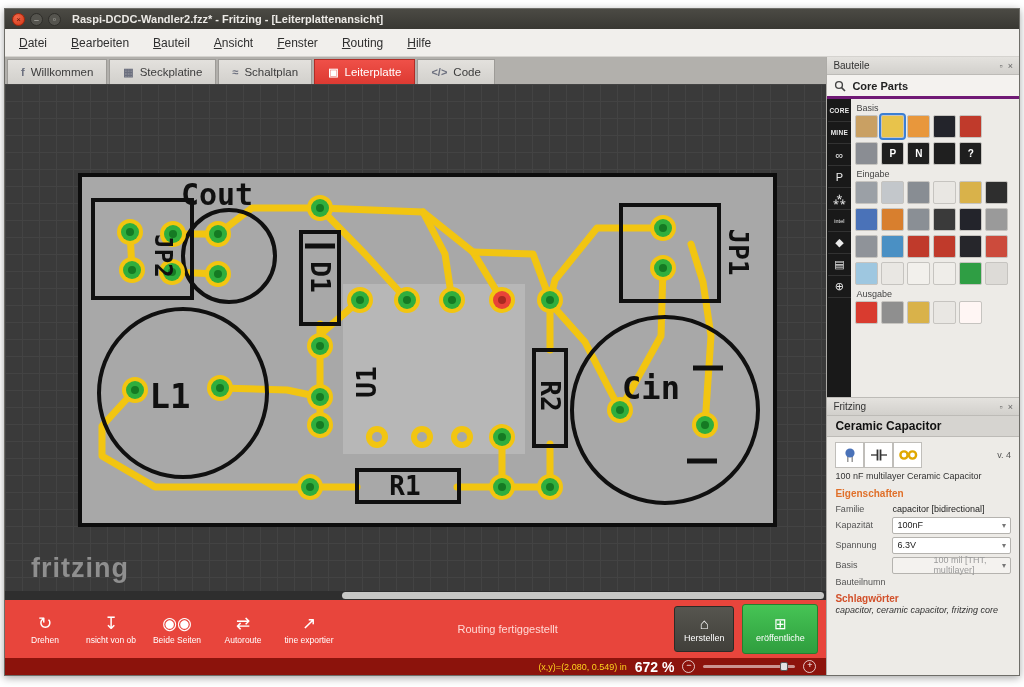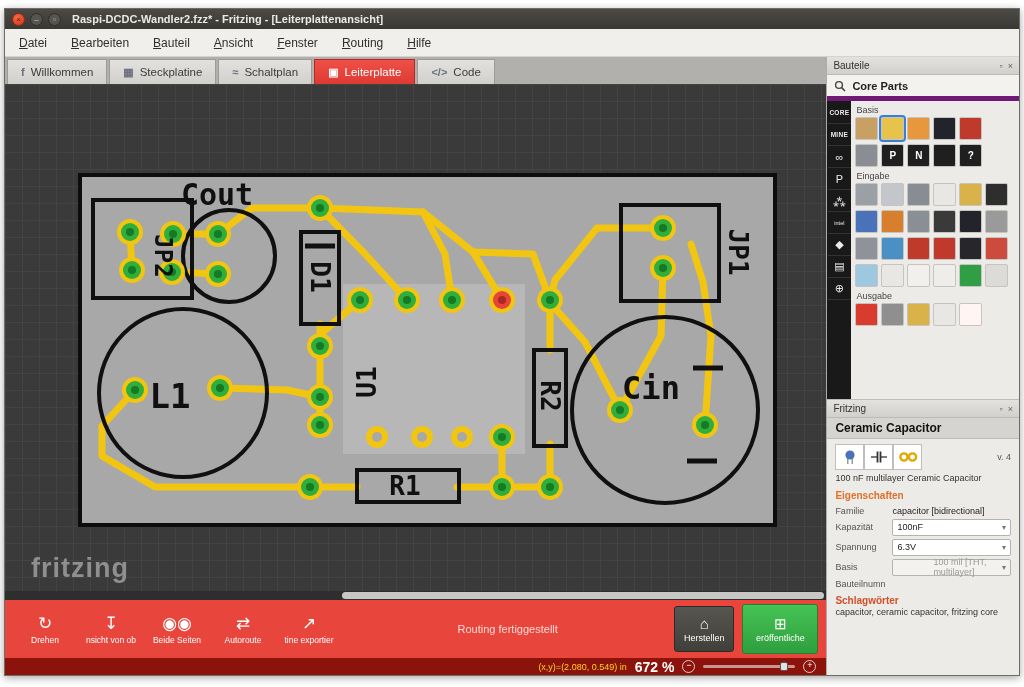--- a/index.html
+++ b/index.html
@@ -44,21 +44,21 @@
   .coords{color:#ffd21e;font-size:9px;}
   .zoomval{color:#fff;font-size:14px;font-weight:bold;}
   .zbtn{color:#fff;width:11px;height:11px;border:1px solid rgba(255,255,255,.75);border-radius:50%;font-size:9px;line-height:9px;text-align:center;cursor:default;}
   .ztrack{width:92px;height:3px;background:rgba(255,255,255,.55);border-radius:2px;position:relative;}
   .zthumb{position:absolute;left:83%;top:-3px;width:8px;height:9px;background:#e2e2e2;border:1px solid #555;border-radius:2px;box-sizing:border-box;}
   
   .sidebar{width:193px;background:#edebe7;border-left:1px solid #aeaca8;display:flex;flex-direction:column;box-sizing:border-box;}
   .panel-header{height:17px;background:linear-gradient(#e4e2de,#d2d0cc);border-bottom:1px solid #bdbbb7;display:flex;align-items:center;padding:0 6px;font-size:10px;color:#333;flex:0 0 auto;}
   .panel-header .sp{flex:1;}
   .ph-icon{color:#666;font-size:9px;margin-left:5px;cursor:default;}
-  .bin-title{height:21px;display:flex;align-items:center;gap:6px;padding:0 7px;background:#f4f2ef;border-bottom:5px solid #701a75;font-weight:bold;font-size:11px;color:#222;flex:0 0 auto;}
+  .bin-title{height:21px;display:flex;align-items:center;gap:6px;padding:0 7px;background:#f4f2ef;border-bottom:3px solid #701a75;font-weight:bold;font-size:11px;color:#222;flex:0 0 auto;}
   .parts-body{height:298px;display:flex;border-bottom:1px solid #bdbbb7;overflow:hidden;flex:0 0 auto;}
   .rail{width:24px;background:#191919;display:flex;flex-direction:column;align-items:center;padding-top:1px;}
   .rail-item{width:23px;height:21px;color:#ececec;font-size:11px;display:flex;align-items:center;justify-content:center;border-bottom:1px solid #323232;cursor:default;}
   .rail-item.rail-label{font-size:6.5px;font-weight:bold;letter-spacing:.3px;}
   .parts-grid{flex:1;padding:1px 4px;overflow:hidden;}
   .section-label{font-size:9px;color:#454545;margin:3px 0 2px 1px;}
   .parts-row{display:flex;gap:3px;margin-bottom:4px;}
   .part-cell{width:23px;height:23px;border:1px solid #c6c4c0;border-radius:2px;display:flex;align-items:center;justify-content:center;font-size:10px;color:#fff;font-weight:bold;box-sizing:border-box;cursor:default;}
   .part-cell.selected{outline:2px solid #3b7fd4;outline-offset:0;}
   
@@ -69,21 +69,21 @@
   .version{margin-left:auto;font-size:9px;color:#555;}
   .caption{padding:0 8px 5px;font-size:9px;color:#333;}
   .props-label{color:#e0702a;font-weight:bold;font-size:10px;padding:2px 8px 3px;}
   .prop-row{display:flex;align-items:center;padding:1.5px 8px;gap:5px;}
   .prop-label{width:52px;font-size:9px;color:#555;flex:0 0 auto;}
   .prop-text{flex:1;font-size:9px;color:#222;}
   .prop-select{flex:1;height:15px;background:#fff;border:1px solid #b5b3af;border-radius:2px;display:flex;align-items:center;justify-content:space-between;padding:0 4px;font-size:9px;color:#222;}
   .prop-select.disabled{color:#9a9a9a;background:#f4f2ef;padding-left:40px;}
   .chev{color:#777;font-size:8px;}
   .tags-label{color:#d2502a;font-weight:bold;font-size:10px;padding:5px 8px 1px;}
-  .tags{padding:0 8px;font-size:9px;color:#333;line-height:1.3;}
+  .tags{padding:0 8px;font-size:9px;color:#333;line-height:1.3;font-style:italic;}
 </style>
 </head>
 <body>
 
 <div class="app">
 
   <div class="titlebar">
     <span class="winbtn close">×</span>
     <span class="winbtn mm">–</span>
     <span class="winbtn mm">▫</span>

